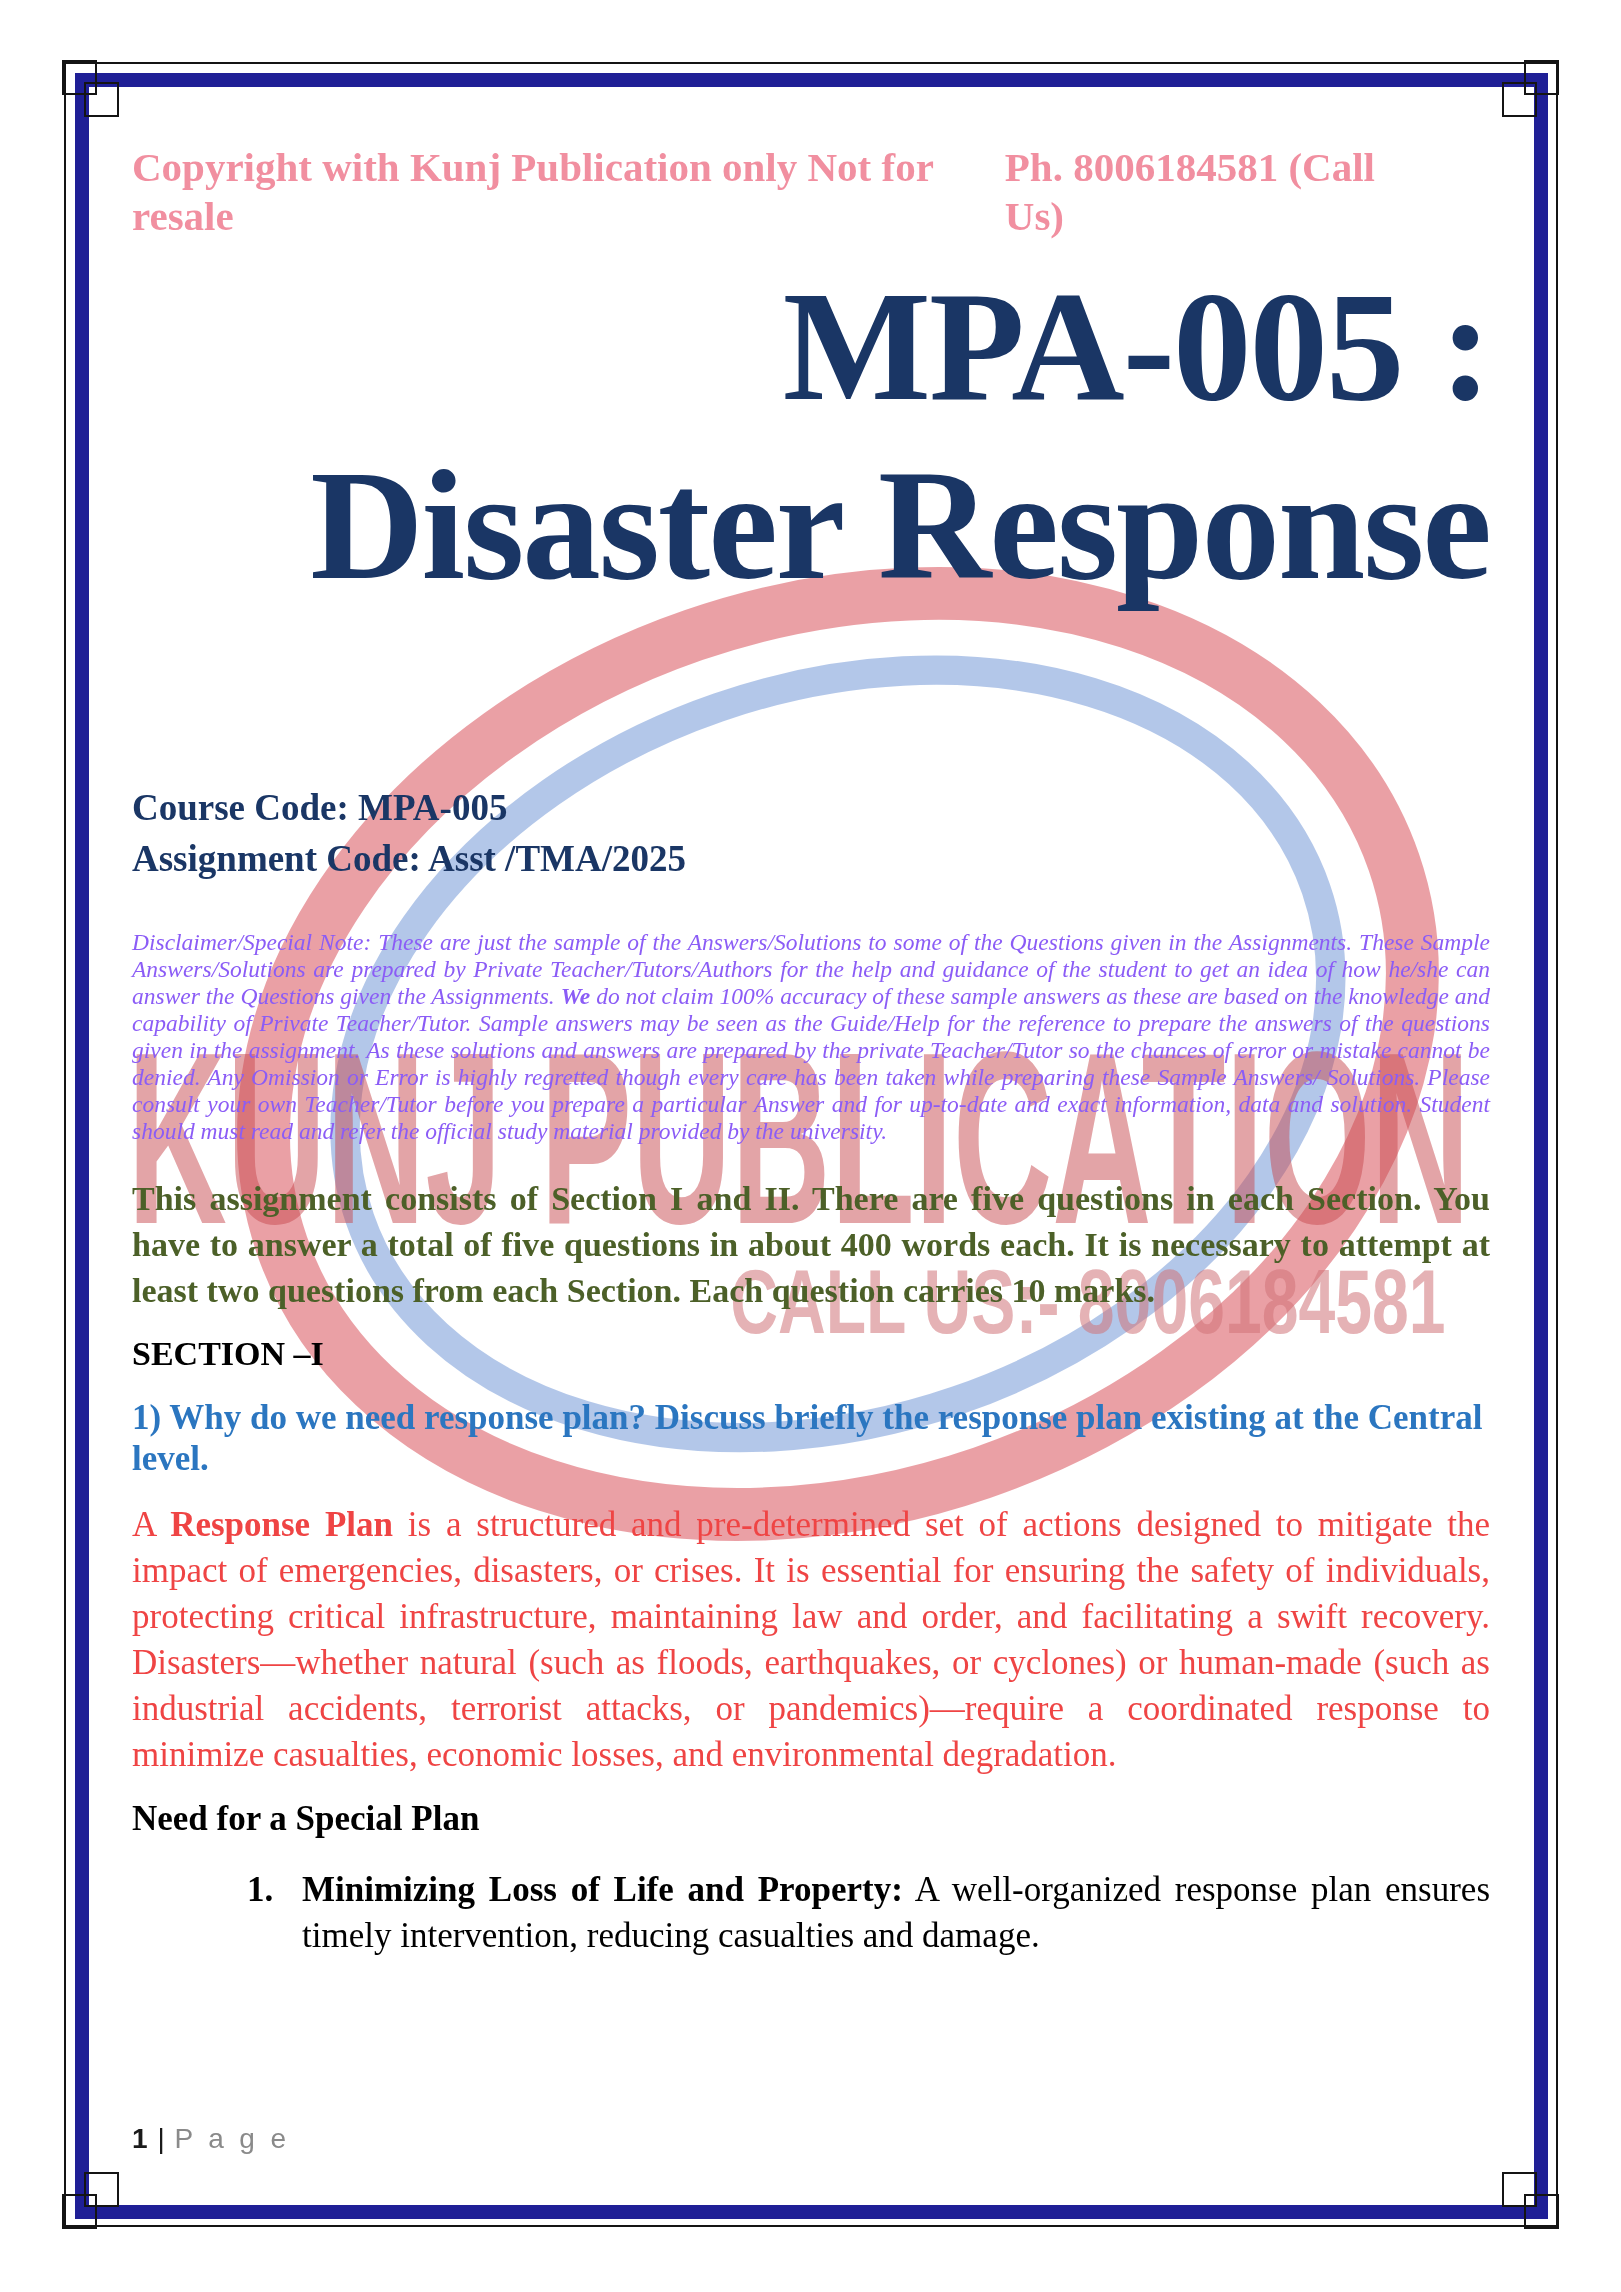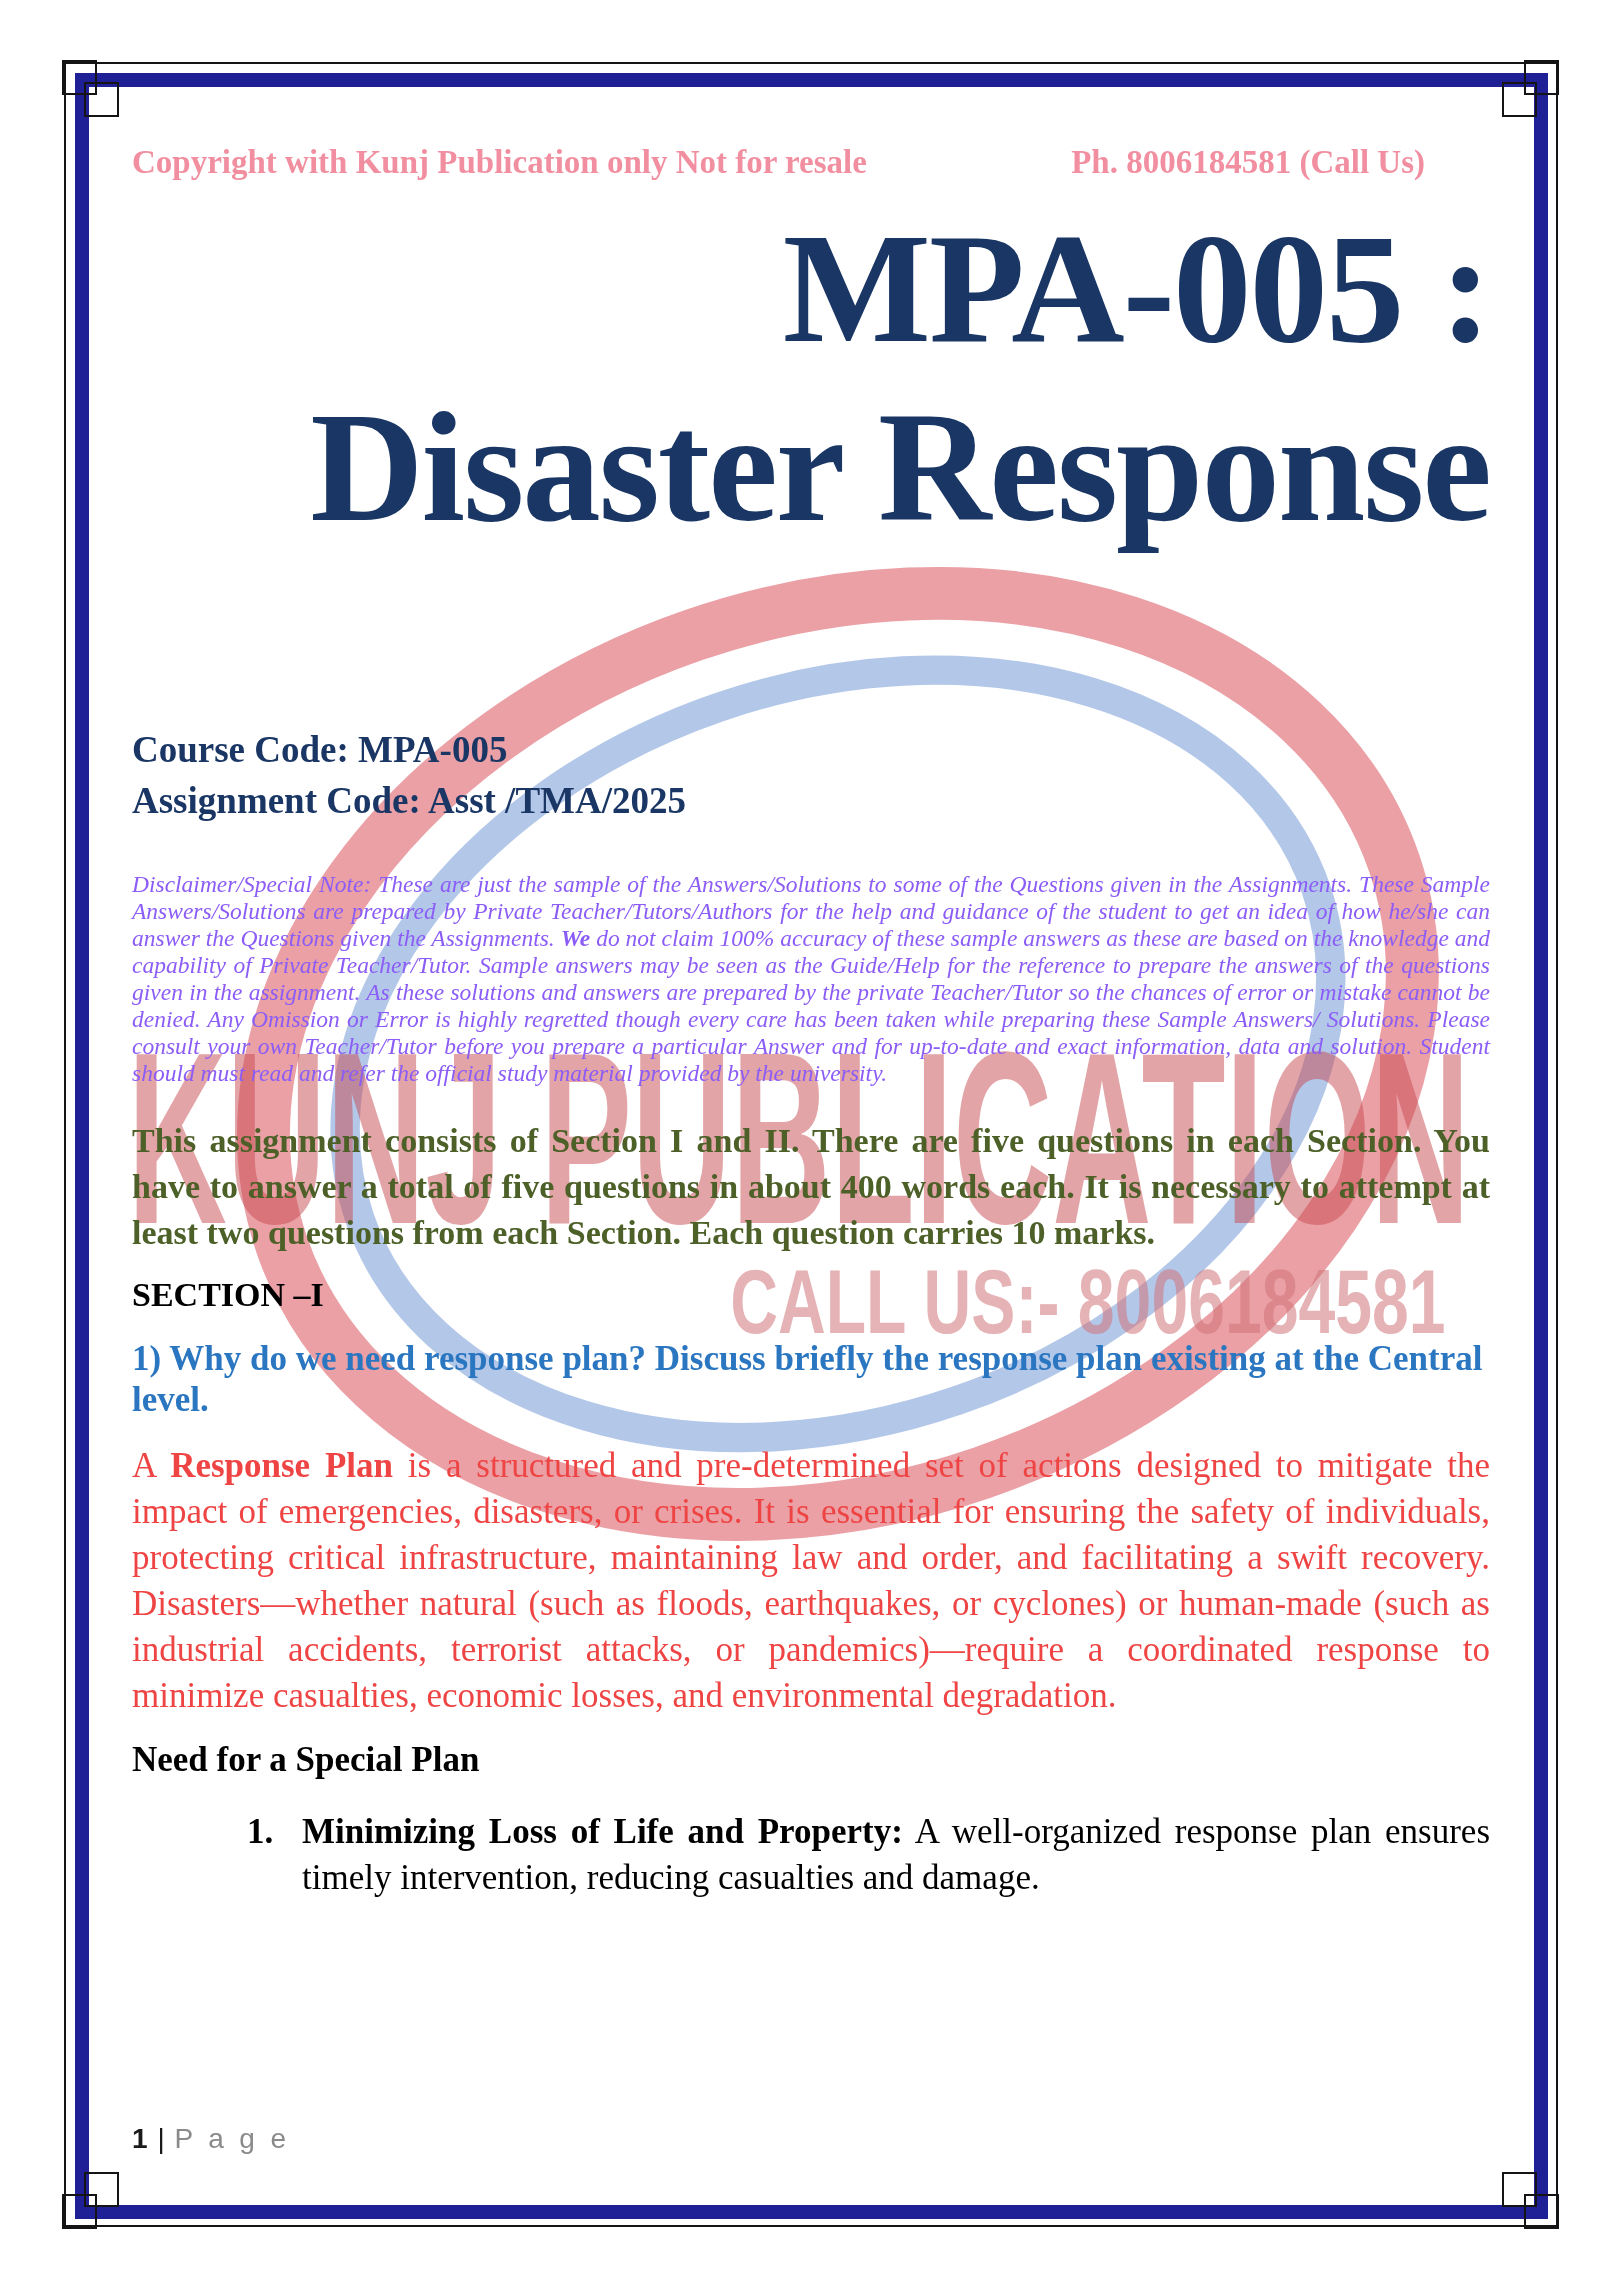--- a/index.html
+++ b/index.html
@@ -29,23 +29,23 @@
   .bl-a{bottom:64px;left:62px;} .bl-b{bottom:86px;left:84px;}
   .br-a{bottom:64px;right:62px;} .br-b{bottom:86px;right:84px;}
 
   
   .watermark{position:absolute;left:0;top:0;z-index:1;pointer-events:none;}
 
   
   .content{position:absolute;left:132px;top:0;width:1358px;z-index:2;}
 
   .header-row{
-    margin-top:143px;display:flex;justify-content:space-between;
+    margin-top:143px;display:flex;justify-content:flex-end;
     padding-right:65px;
-    color:#f18fa0;font-weight:bold;font-size:33px;line-height:1.2;
+    color:#f18fa0;font-weight:bold;font-size:41px;line-height:1.2;
   }
   .doc-title{
     margin-top:16px;text-align:right;
     color:#1a3665;font-weight:bold;font-size:157px;line-height:1.14;
     letter-spacing:-2px;
   }
   .course-block{
     margin-top:167px;
     color:#1a3665;font-weight:bold;font-size:37px;line-height:1.38;
   }

